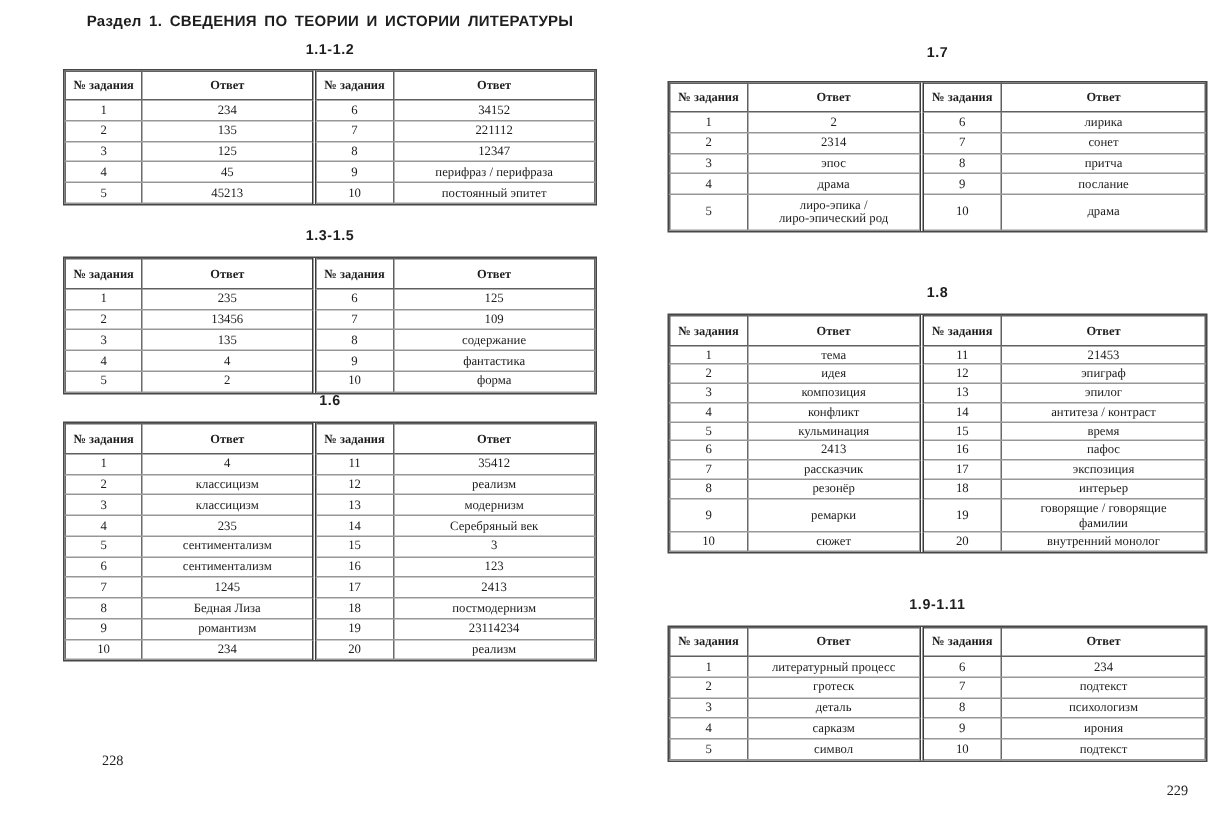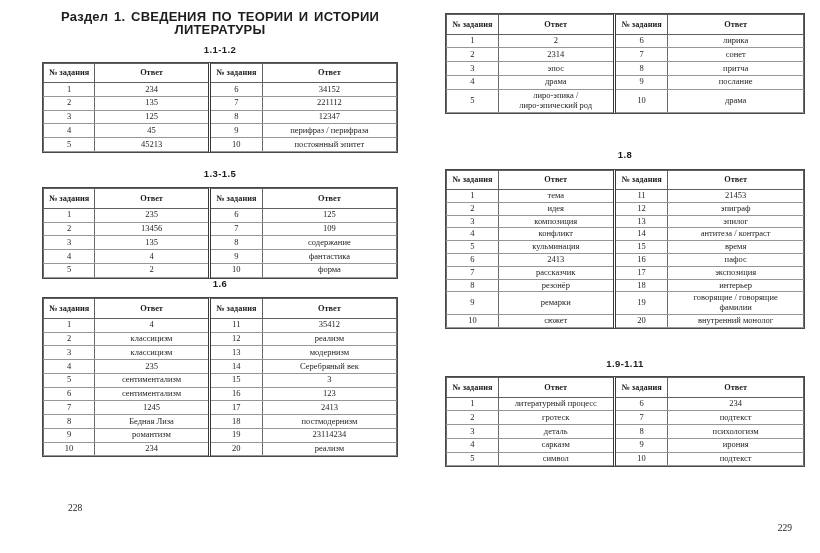--- a/index.html
+++ b/index.html
@@ -20,21 +20,21 @@
     font-weight: bold;
     font-size: 14.5px;
     line-height: 1;
     letter-spacing: 0.8px;
     text-align: center;
     margin: 36px 0 0 0;
   }
   h2.section-heading {
     font-family: "Liberation Sans", sans-serif;
     font-weight: bold;
-    font-size: 13px;
+    font-size: 10px;
     line-height: 1;
     word-spacing: 2px;
     letter-spacing: 0.2px;
     text-align: center;
     margin: 10px 0 0 0;
   }
   .caption {
     font-family: "Liberation Sans", sans-serif;
     font-weight: bold;
     font-size: 9.5px;
@@ -298,20 +298,21 @@
           </table>
       </div>
     </section>
 
     <div class="pagenum num-left">228</div>
   </div>
 
   <div class="page right">
 
     <section class="sec-r1">
+      <div class="caption">1.7</div>
       <div class="tblwrap">
         <table class="answers">
             <colgroup>
               <col style="width: 14.5%;">
               <col style="width: 32.5%;">
               <col style="width: 15%;">
               <col style="width: 38%;">
             </colgroup>
             <thead>
               <tr>

